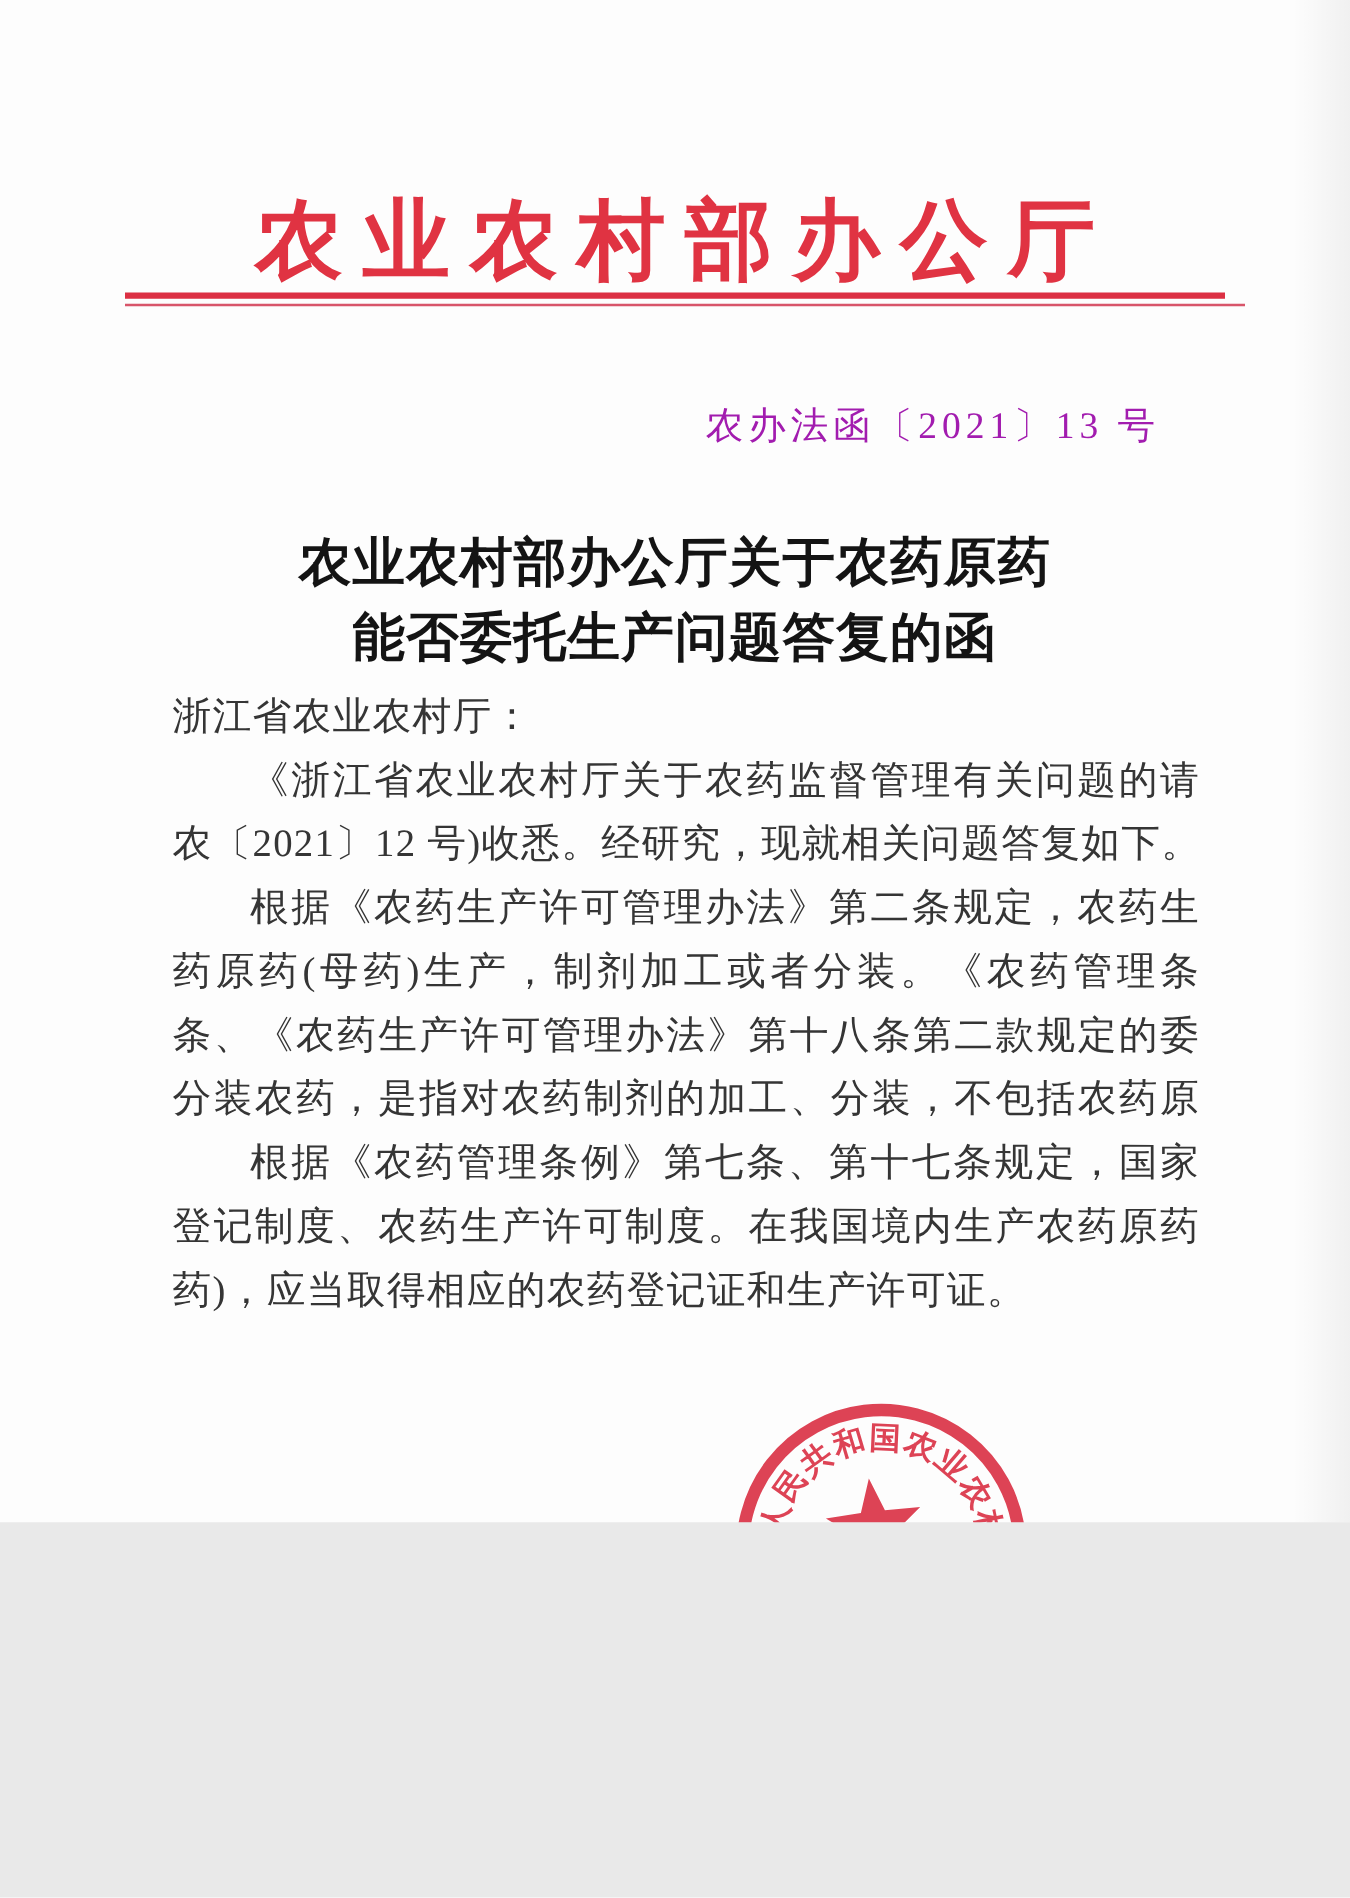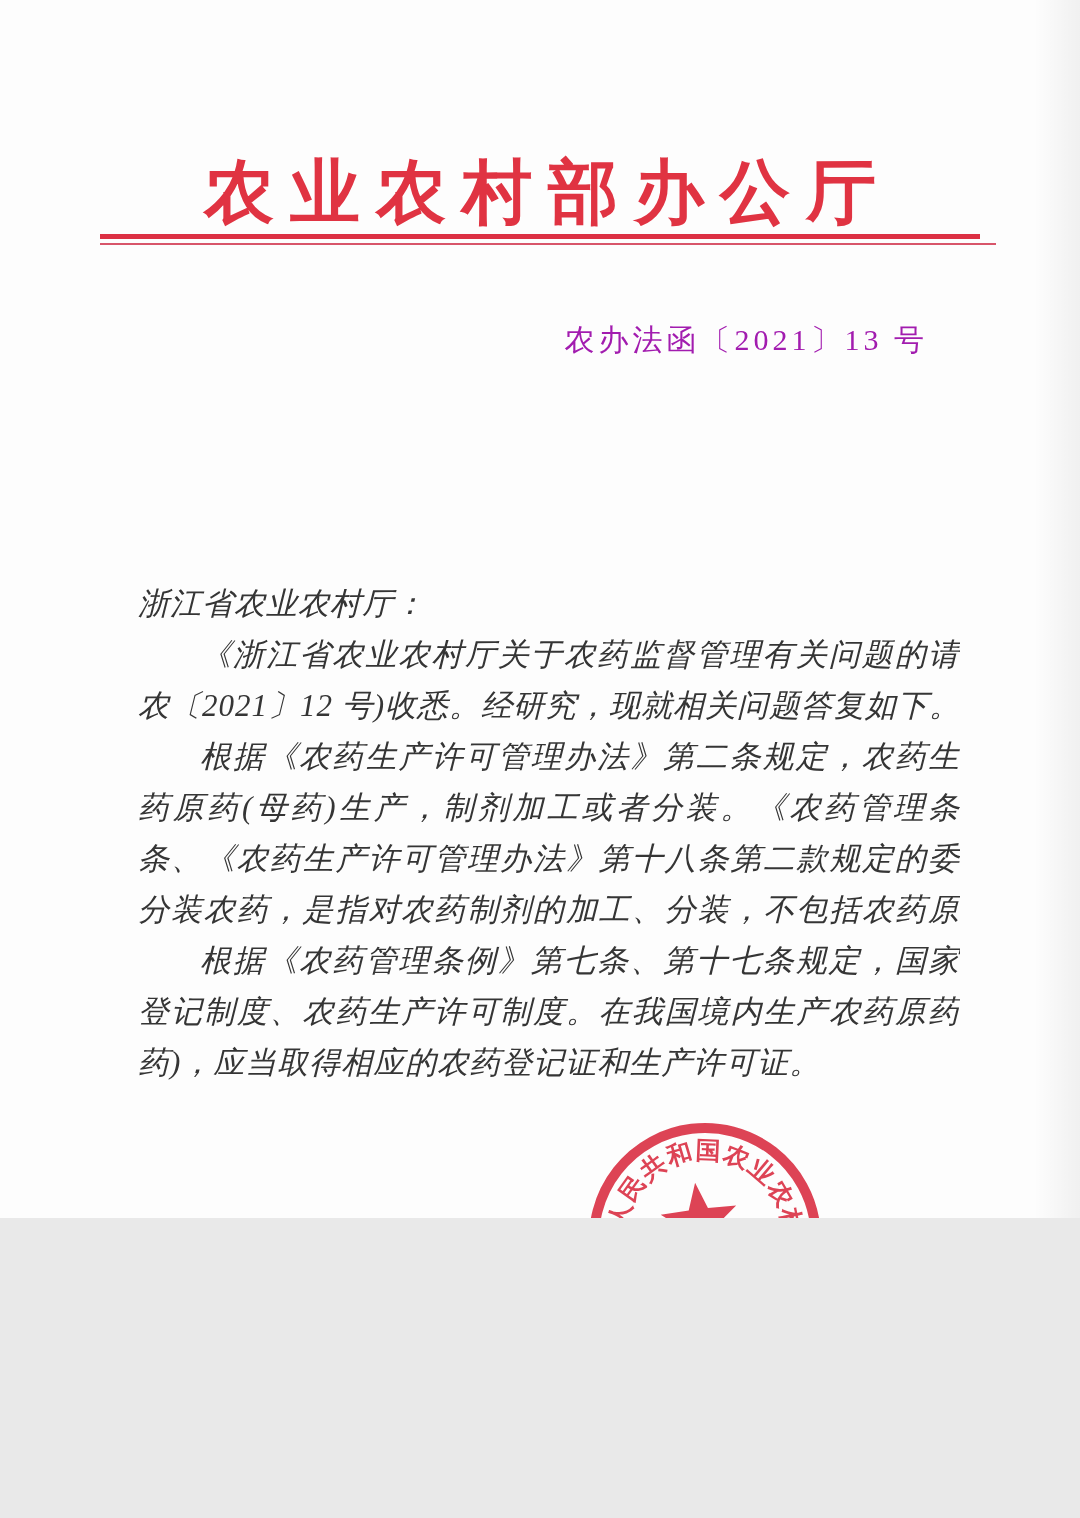--- a/index.html
+++ b/index.html
@@ -37,22 +37,22 @@
     margin-top:30px;
   }
   
   .title{
     position:absolute;top:421px;left:0;width:100%;
     text-align:center;color:#141414;font-weight:bold;
   }
   .title-line{font-size:42px;line-height:60px;letter-spacing:1px;white-space:nowrap;}
   
   .body{
-    position:absolute;top:578px;left:138px;width:822px;
-    font-size:31px;color:#353535;font-style:italic;
+    position:absolute;top:547px;left:138px;width:822px;
+    font-size:31px;color:#353535;
   }
   .line{
     height:51px;line-height:51px;
     white-space:nowrap;
     letter-spacing:1px;
   }
   .line.full{
     white-space:normal;
     text-align:justify;
     text-align-last:justify;
@@ -103,20 +103,24 @@
 <body>
 
 <div class="page">
 
   <div class="header">农业农村部办公厅</div>
   <div class="rule rule-top-thick"></div>
   <div class="rule rule-top-thin"></div>
 
   <div class="doc-number">农办法函〔2021〕13 号</div>
 
+  <div class="title">
+    <div class="title-line">农业农村部办公厅关于农药原药</div>
+    <div class="title-line">能否委托生产问题答复的函</div>
+  </div>
 
   <div class="body">
     <div class="line">浙江省农业农村厅：</div>
     <div class="line indent full">《浙江省农业农村厅关于农药监督管理有关问题的请示》(浙</div>
     <div class="line">农〔2021〕12 号)收悉。经研究，现就相关问题答复如下。</div>
     <div class="line indent full">根据《农药生产许可管理办法》第二条规定，农药生产包括农</div>
     <div class="line full">药原药(母药)生产，制剂加工或者分装。《农药管理条例》第十九</div>
     <div class="line full">条、《农药生产许可管理办法》第十八条第二款规定的委托加工、</div>
     <div class="line full">分装农药，是指对农药制剂的加工、分装，不包括农药原药(母药)</div>
     <div class="line indent full">根据《农药管理条例》第七条、第十七条规定，国家实行农药</div>

